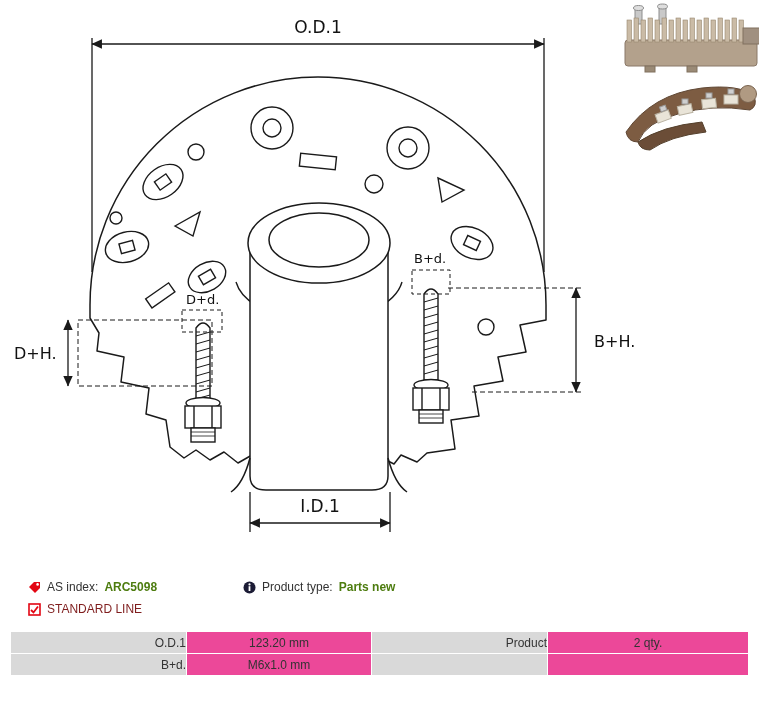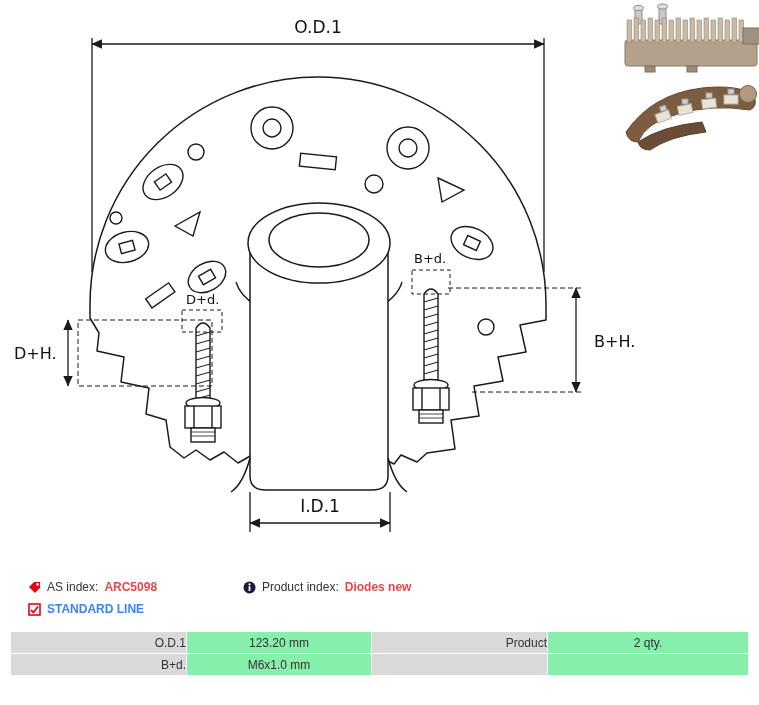--- a/index.html
+++ b/index.html
@@ -9,32 +9,32 @@
   }
   .stage{position:absolute;left:0;top:0;}
   svg text{font-family:"DejaVu Sans", sans-serif;fill:#111;}
 
   
   .meta{position:absolute;left:10px;top:576px;width:752px;height:50px;font-size:12px;}
   .meta-col{position:absolute;top:0;}
   .col1{left:18px;} .col2{left:233px;} .col3{left:518px;}
   .meta-line{display:flex;align-items:center;gap:6px;height:22px;white-space:nowrap;}
   .meta-line .ic{flex:0 0 auto;display:inline-flex;}
-  .b{font-weight:bold;color:#ef4444;}
-  .red{color:#3b82f6;font-weight:bold;}
+  .b{font-weight:bold;color:#4d7c0f;}
+  .red{color:#7f1d1d;font-weight:normal;}
 
   
   table.specs{
     position:absolute;left:10px;top:631px;width:739px;
     border-collapse:separate;border-spacing:1px;table-layout:fixed;
     font-size:12px;color:#333;
   }
   table.specs td{height:21px;padding:0 0;vertical-align:middle;}
   td.lbl{background:#d9d9d9;text-align:right;padding-right:28px;}
-  td.val{background:#86efac;text-align:center;}
+  td.val{background:#ec4899;text-align:center;}
 </style>
 </head>
 <body>
 
 <svg class="stage" width="759" height="570" viewBox="0 0 759 570">
   <defs>
     <marker id="arr" viewBox="0 0 10 10" refX="8.5" refY="5" markerWidth="9" markerHeight="9" orient="auto-start-reverse">
       <path d="M0,1 L9,5 L0,9 z" fill="#1a1a1a"></path>
     </marker>
   </defs>
@@ -210,22 +210,22 @@
 
   <div class="meta-col col2">
     <div class="meta-line">
       <span class="ic">
         <svg width="13" height="13" viewBox="0 0 13 13">
             <circle cx="6.5" cy="6.5" r="6" fill="#1b1b35"></circle>
             <circle cx="6.5" cy="3.4" r="1.1" fill="#fff"></circle>
             <rect x="5.6" y="5.2" width="1.8" height="4.8" fill="#fff"></rect>
           </svg>
       </span>
-      <span>Product index:</span>
-      <span class="b">Diodes new</span>
+      <span>Product type:</span>
+      <span class="b">Parts new</span>
     </div>
   </div>
 
   <div class="meta-col col3">
   </div>
 </div>
 
 <table class="specs">
   <colgroup>
     <col style="width:175px">

